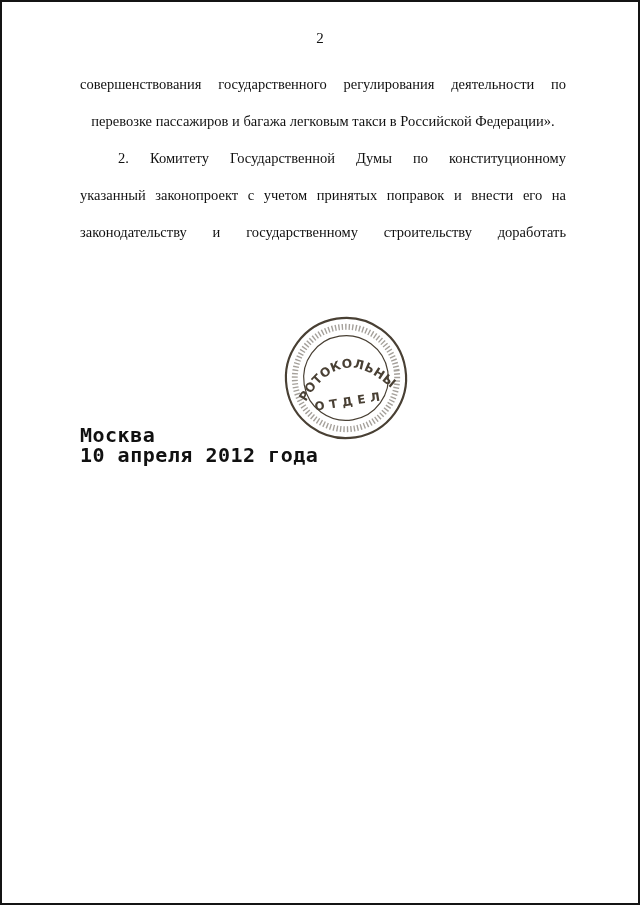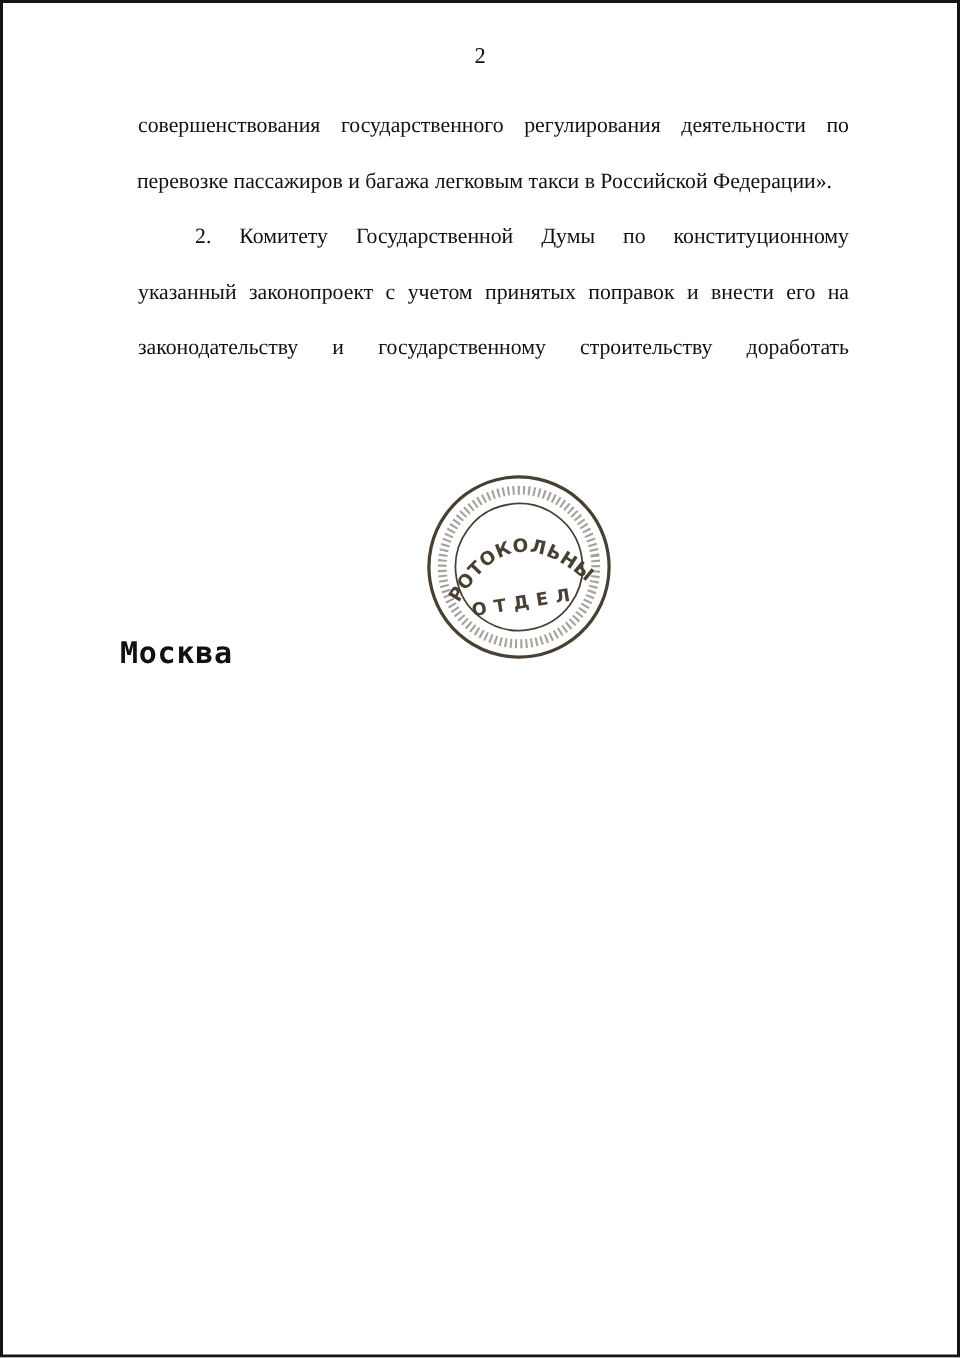--- a/index.html
+++ b/index.html
@@ -35,21 +35,20 @@
     font-size: 14.5px;
   }
   .line {
     line-height: 37px;
     white-space: normal;
     text-align: center;
   }
   .line.just {
     text-align: justify;
     text-align-last: justify;
-    margin-left: 12px;
   }
   .line.indent {
     padding-left: 38px;
   }
   .signature {
     position: absolute;
     top: 349px;
     left: 78px;
     right: 72px;
     font-size: 15px;
@@ -121,15 +120,16 @@
       <path id="stamp-arc" d="M 20 84 Q 65 26 110 84" fill="none"></path>
       <text font-size="12.5" font-weight="bold" letter-spacing="0.5">
         <textPath href="#stamp-arc" startOffset="50%" text-anchor="middle">ПРОТОКОЛЬНЫЙ</textPath>
       </text>
       <text x="65" y="93" text-anchor="middle" font-size="12" font-weight="bold" letter-spacing="5">ОТДЕЛ</text>
     </svg>
   </div>
 
   <div class="footer-block">
     <div>Москва</div>
+    <div>10 апреля 2012 года</div>
   </div>
 
 </div>
 
 </body></html>

